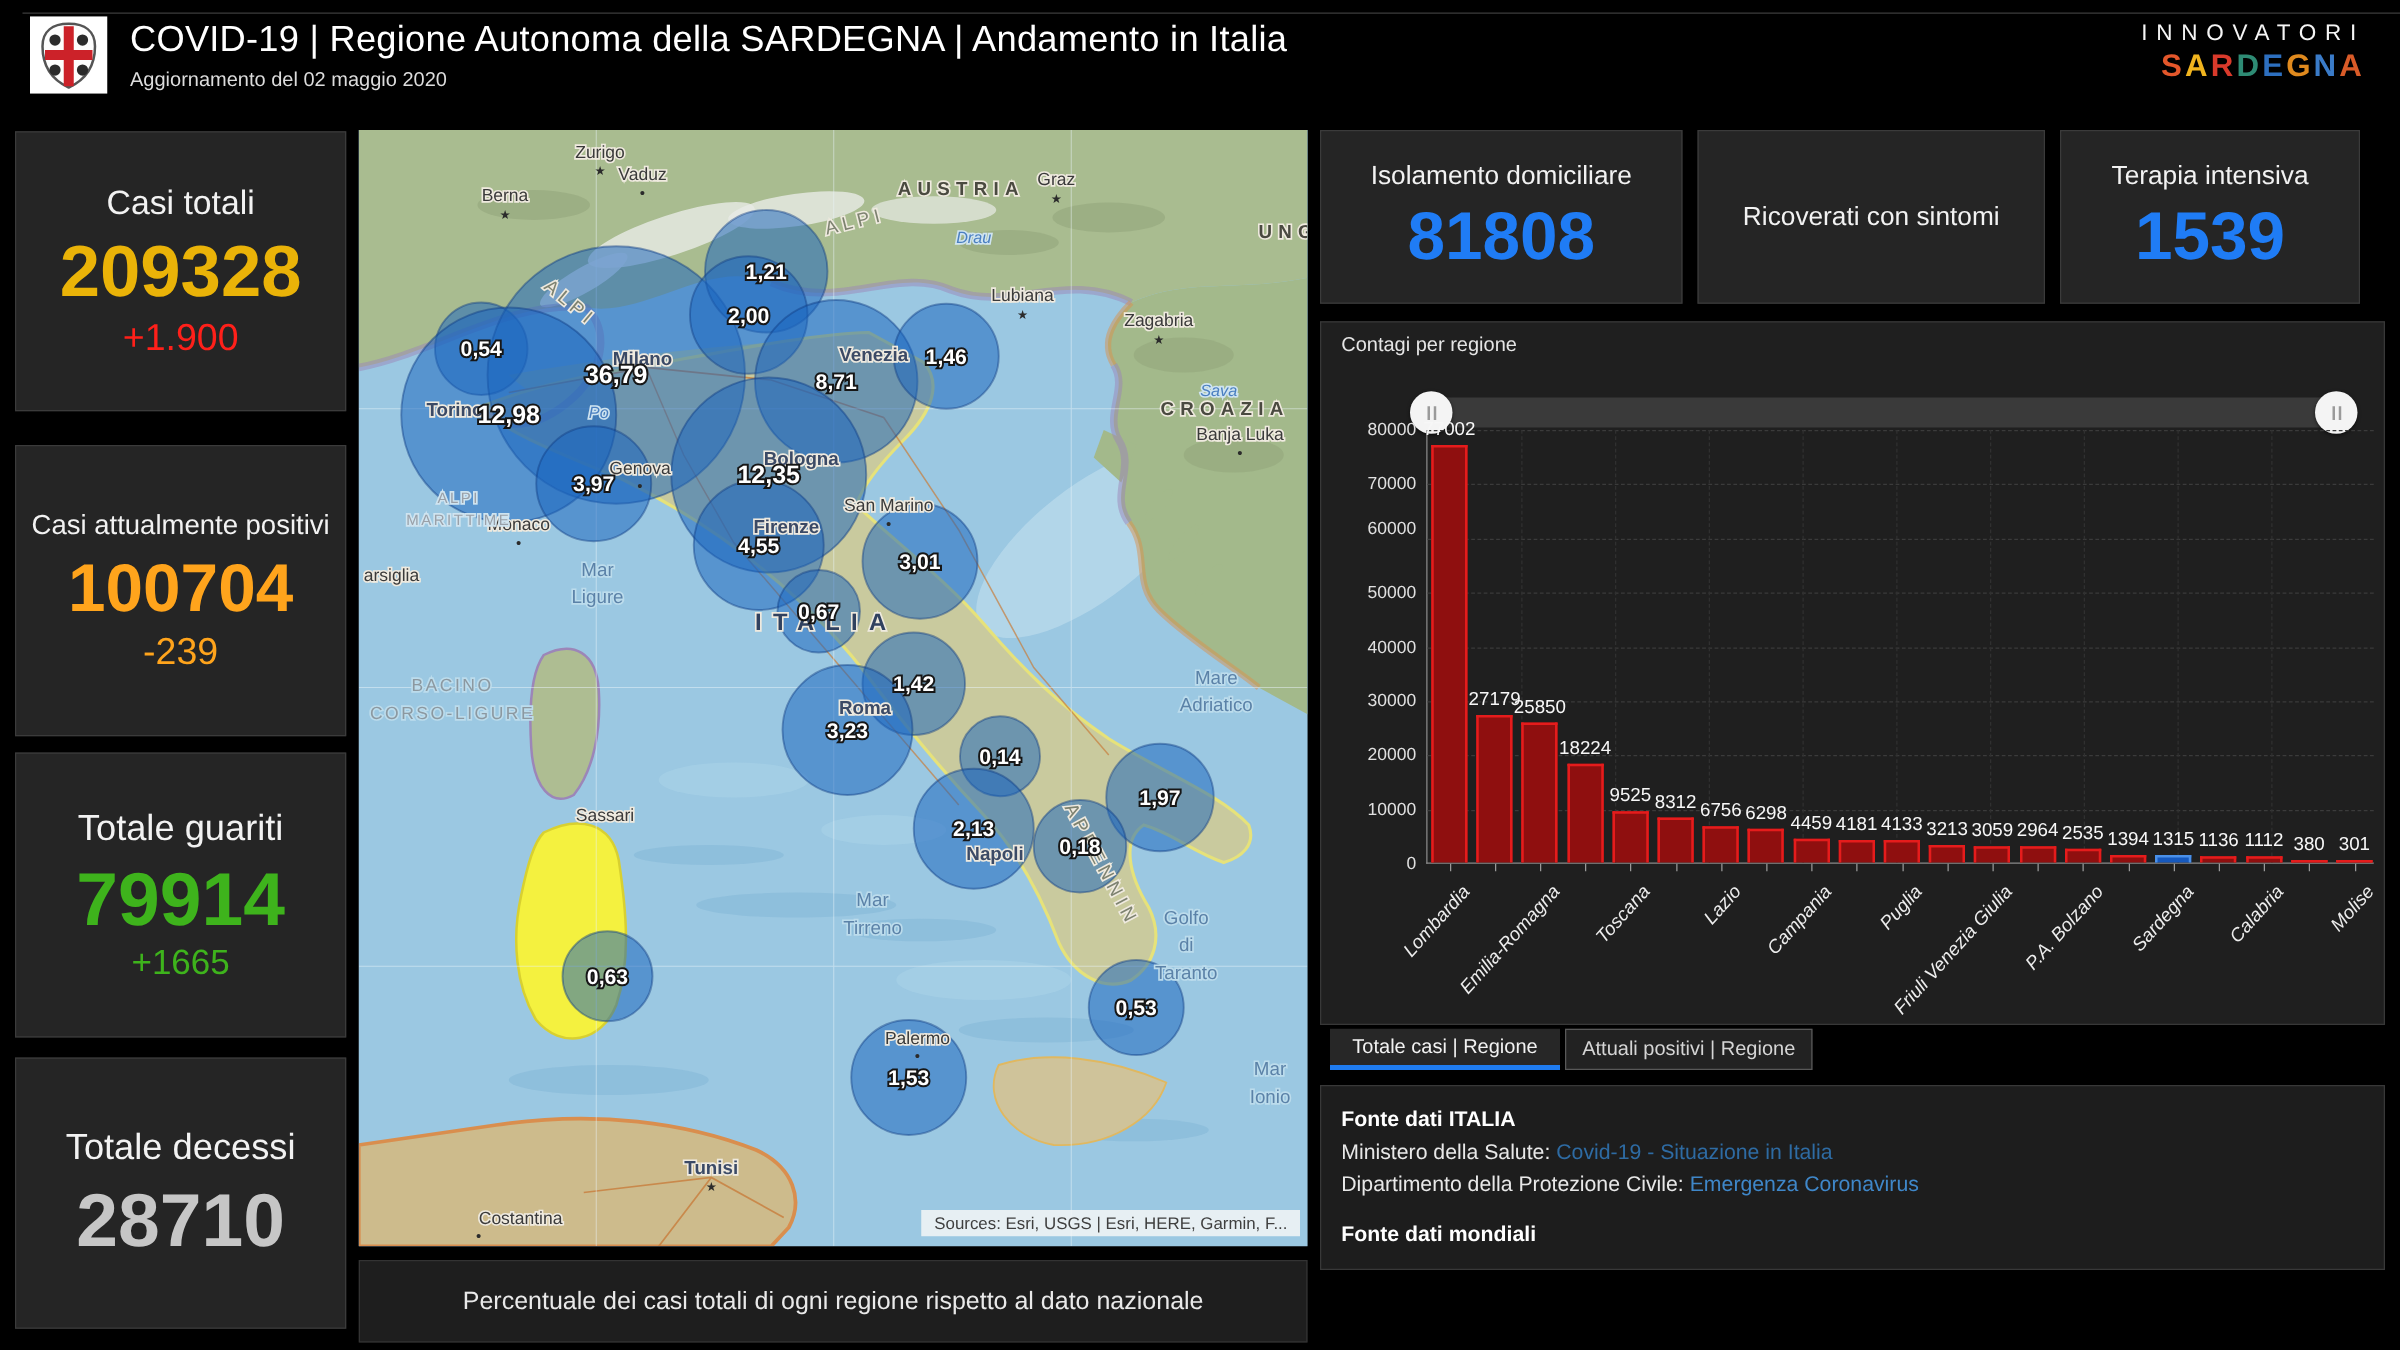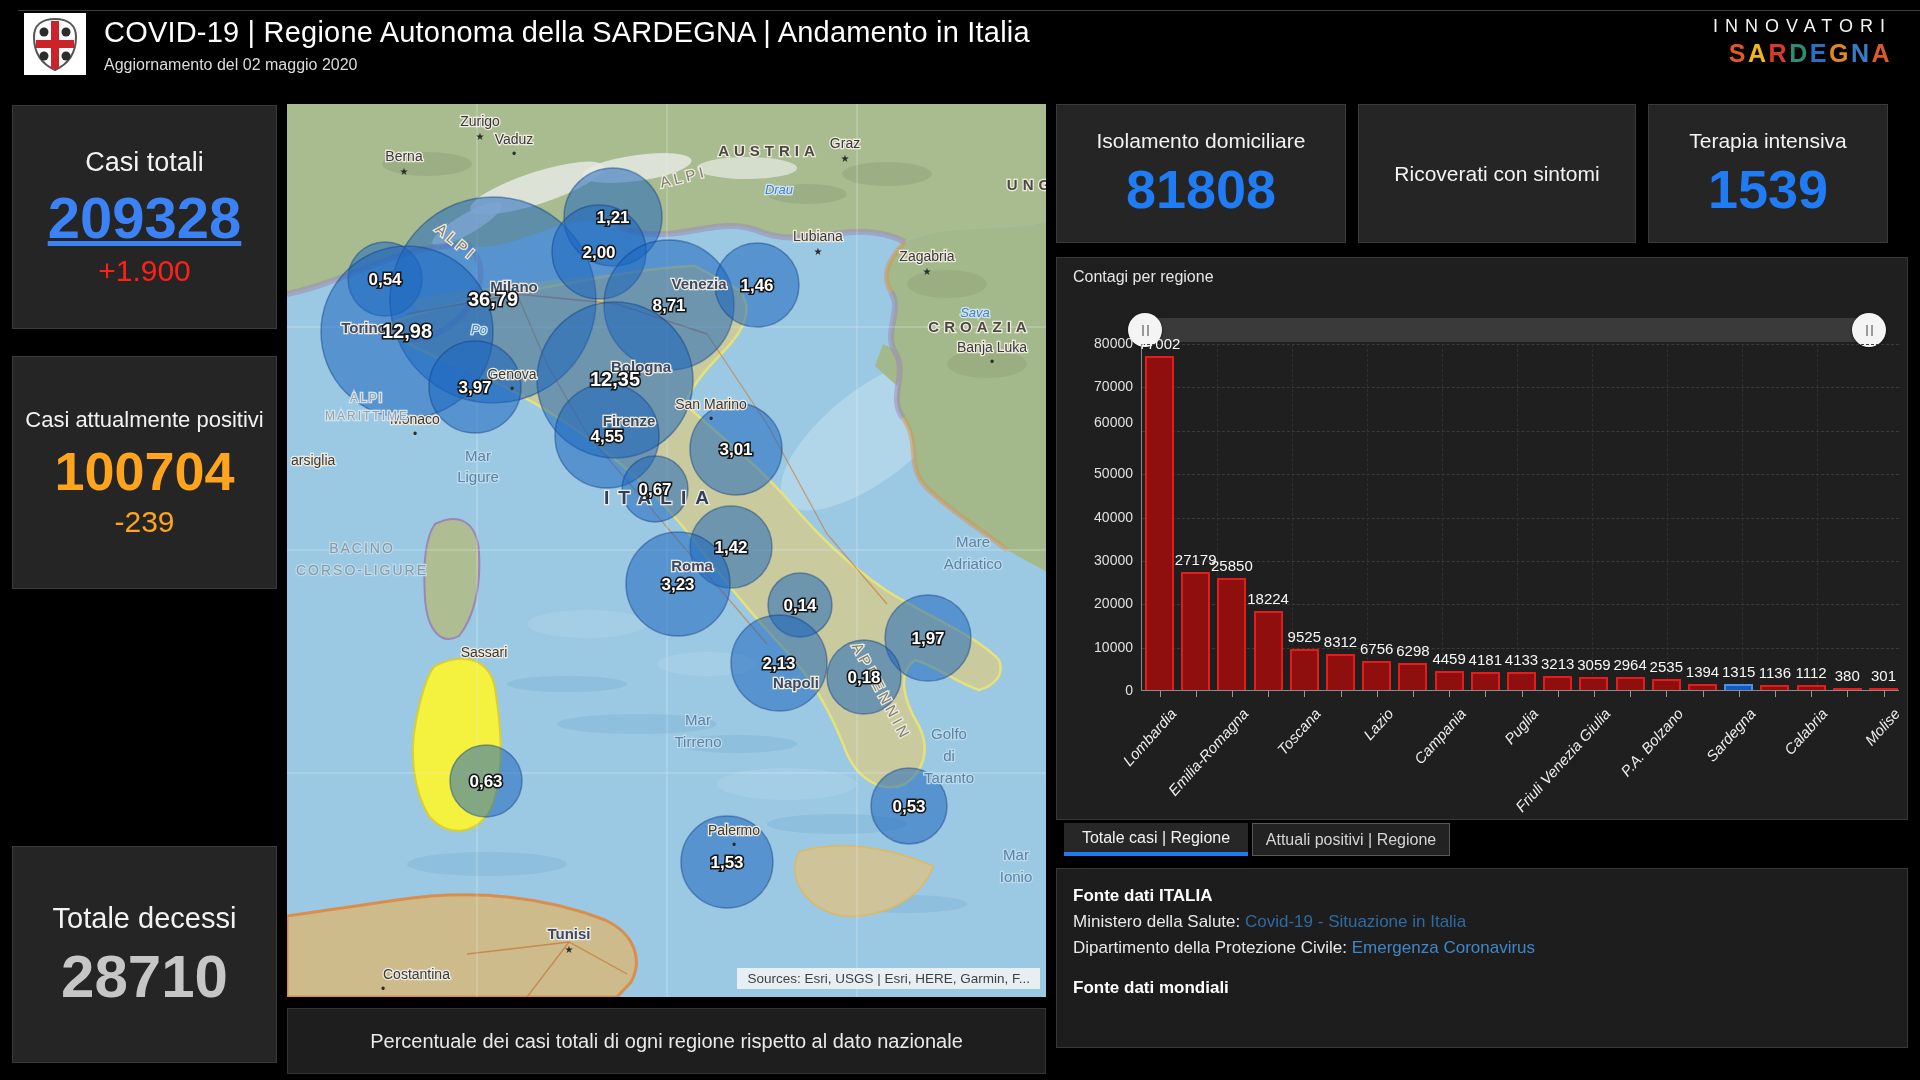--- a/index.html
+++ b/index.html
@@ -49,21 +49,21 @@
   .ytick{position:absolute;width:64px;text-align:right;font-size:14px;color:#e0e0e0;}
   .bar{position:absolute;bottom:0;}
   .bar-val{position:absolute;transform:translateX(-50%);font-size:15px;color:#f7f7f7;white-space:nowrap;}
   .xtickmark{position:absolute;width:1px;height:6px;background:#999;}
   .xtick{position:absolute;font-size:15px;font-style:italic;color:#ededed;white-space:nowrap;transform-origin:right top;transform:rotate(-48deg);}
   
   .tab{position:absolute;height:33px;display:flex;align-items:center;justify-content:center;font-size:16px;cursor:pointer;}
   #tab0{left:1064px;top:823px;width:184px;background:#272727;color:#f2f2f2;border-bottom:4px solid #1f7cf0;}
   #tab1{left:1252px;top:823px;width:198px;background:#222;color:#d5d5d5;border:1px solid #585858;}
   
-  #sources-panel{position:absolute;left:1056px;top:868px;width:852px;height:180px;background:#1d1d1d;border:1px solid #383838;padding:14px 16px;color:#e8e8e8;font-size:17px;line-height:26px;}
+  #sources-panel{position:absolute;left:1056px;top:868px;width:852px;height:148px;background:#1d1d1d;border:1px solid #383838;padding:14px 16px;color:#e8e8e8;font-size:17px;line-height:26px;}
   #sources-panel b{color:#fff;}
   .srclink{cursor:pointer;}
   #link1{color:#2e6ba3;} #link2{color:#3f87c9;}
   .spacer{height:14px;}
   
   text{font-family:"Liberation Sans",sans-serif;}
   .ml{paint-order:stroke;stroke:#efeadf;stroke-width:2.6px;}
   .ml-city{font-size:14px;fill:#3a3a3a;}
   .ml-citymajor{font-size:15px;font-weight:bold;fill:#3b4a66;}
   .ml-country{font-size:15px;font-weight:bold;letter-spacing:5px;fill:#4a4a40;}
@@ -95,27 +95,32 @@
     <div id="page-title">COVID-19 | Regione Autonoma della SARDEGNA | Andamento in Italia</div>
     <div id="page-subtitle">Aggiornamento del 02 maggio 2020</div>
   </div>
   <div id="brand">
     <div id="brand-line1">INNOVATORI</div>
     <div id="brand-line2"><span style="color: rgb(227, 87, 43);">S</span><span style="color: rgb(240, 180, 30);">A</span><span style="color: rgb(217, 58, 43);">R</span><span style="color: rgb(46, 139, 116);">D</span><span style="color: rgb(45, 111, 191);">E</span><span style="color: rgb(224, 138, 30);">G</span><span style="color: rgb(58, 123, 200);">N</span><span style="color: rgb(217, 91, 40);">A</span></div>
   </div>
 
   <div class="card" id="lcard0">
     <div class="lbl">Casi totali</div>
-    <div class="val" style="color: #3b82f6; text-decoration: underline;">209328</div>
+    <div class="val" style="color: #eab308;">209328</div>
     <div class="dlt" style="color: rgb(255, 32, 26);">+1.900</div>
   </div>
   <div class="card" id="lcard1">
     <div class="lbl">Casi attualmente positivi</div>
     <div class="val" style="color: rgb(255, 164, 28);">100704</div>
     <div class="dlt" style="color: rgb(255, 164, 28);">-239</div>
+  </div>
+  <div class="card" id="lcard2">
+    <div class="lbl">Totale guariti</div>
+    <div class="val" style="color: rgb(62, 179, 28);">79914</div>
+    <div class="dlt" style="color: rgb(62, 179, 28);">+1665</div>
   </div>
   <div class="card" id="lcard3">
     <div class="lbl">Totale decessi</div>
     <div class="val" style="color: rgb(198, 198, 198);">28710</div>
   </div>
 
   <div class="card rcard" id="rcard0">
     <div class="lbl">Isolamento domiciliare</div>
     <div class="val" style="color: rgb(31, 124, 245);">81808</div>
   </div>

